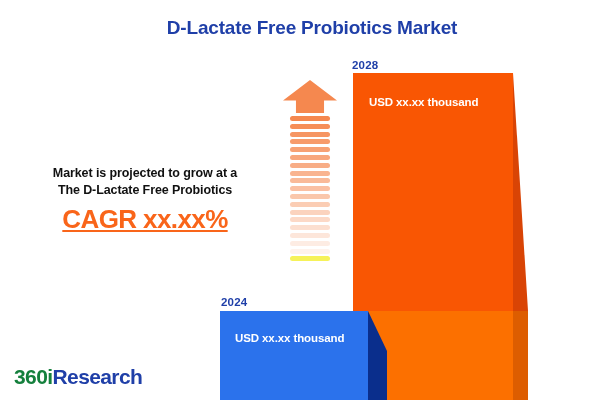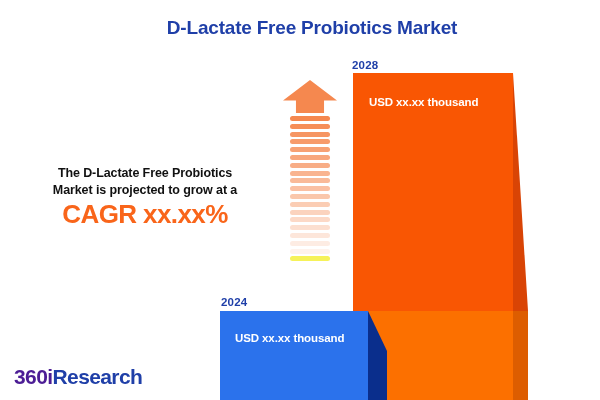--- a/index.html
+++ b/index.html
@@ -164,36 +164,38 @@
   }
   #statement-line-1,
   #statement-line-2 {
     font-size: 12.5px;
     font-weight: bold;
     color: #111111;
     line-height: 17px;
     letter-spacing: -0.1px;
   }
   #cagr-value {
+    margin-top: 5px;
     font-size: 26px;
     font-weight: bold;
     color: #f9651a;
     letter-spacing: -0.6px;
+    text-decoration: underline;
   }
 
   
   #logo {
     position: absolute;
     left: 14px;
     top: 365px;
     font-size: 21px;
     font-weight: bold;
     letter-spacing: -0.6px;
   }
-  #logo-360i { color: #4c1d95; }
+  #logo-360i { color: #15803d; }
   #logo-research { color: #1f3fa8; }
 </style>
 </head>
 <body>
 
 <div id="infographic">
 
   <div id="chart-title">D-Lactate Free Probiotics Market</div>
 
   <div id="year-label-2032" class="year-label">2028</div>
@@ -235,22 +237,22 @@
         <div class="arrow-seg" style="top: 117px; background: rgba(245, 136, 79, 0.21);"></div>
         <div class="arrow-seg" style="top: 124.8px; background: rgba(245, 136, 79, 0.16);"></div>
         <div class="arrow-seg" style="top: 132.6px; background: rgba(245, 136, 79, 0.11);"></div>
         <div class="arrow-seg" style="top: 140.4px; background: rgba(245, 240, 60, 0.85);"></div>
         <div class="arrow-seg" style="top: 148.2px; background: rgba(245, 136, 79, 0.004);"></div>
         <div class="arrow-seg" style="top: 156px; background: rgba(245, 136, 79, 0);"></div>
       </div>
   </div>
 
   <div id="statement-block">
+    <div id="statement-line-2">Market is projected to grow at a</div>
     <div id="statement-line-1">The D-Lactate Free Probiotics</div>
-    <div id="statement-line-2">Market is projected to grow at a</div>
     <div id="cagr-value">CAGR xx.xx%</div>
   </div>
 
   <div id="logo">
     <span id="logo-360i">360i</span><span id="logo-research">Research</span>
   </div>
 
 </div>
 
 </body></html>

